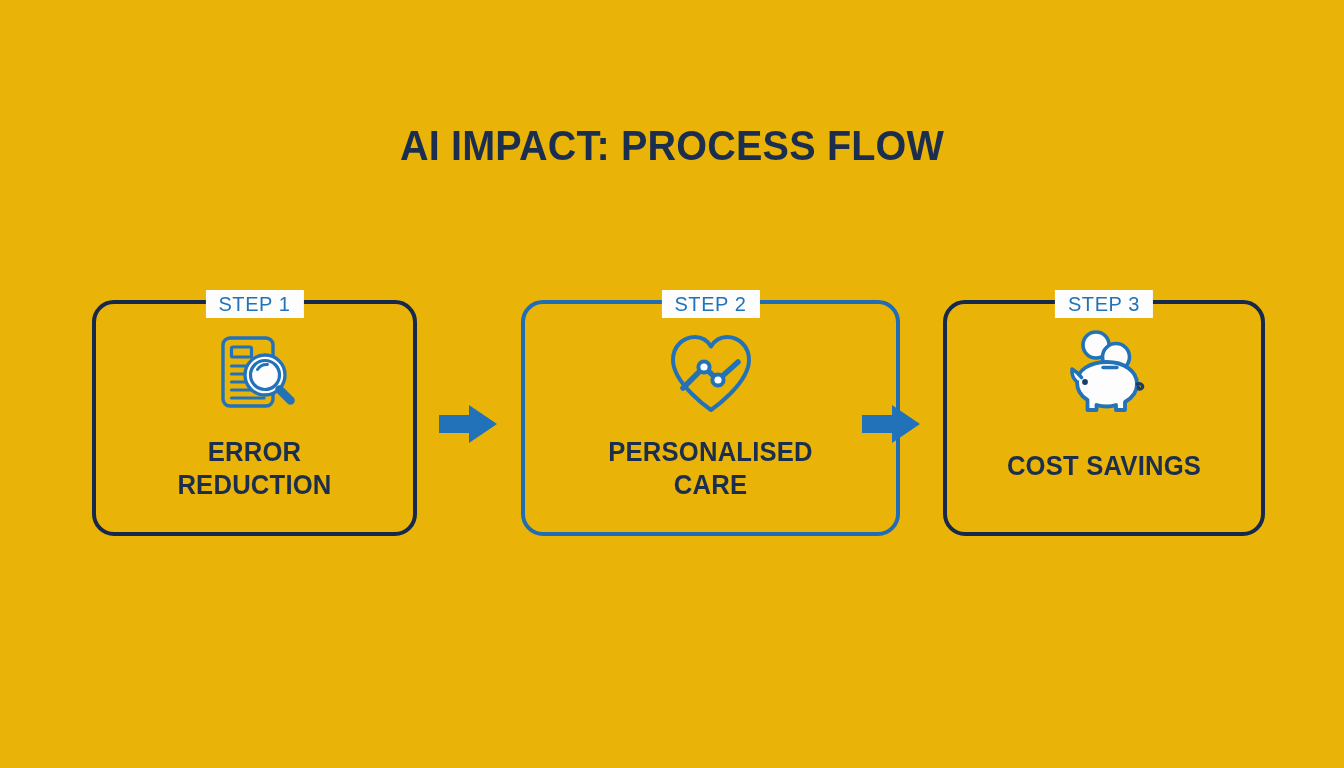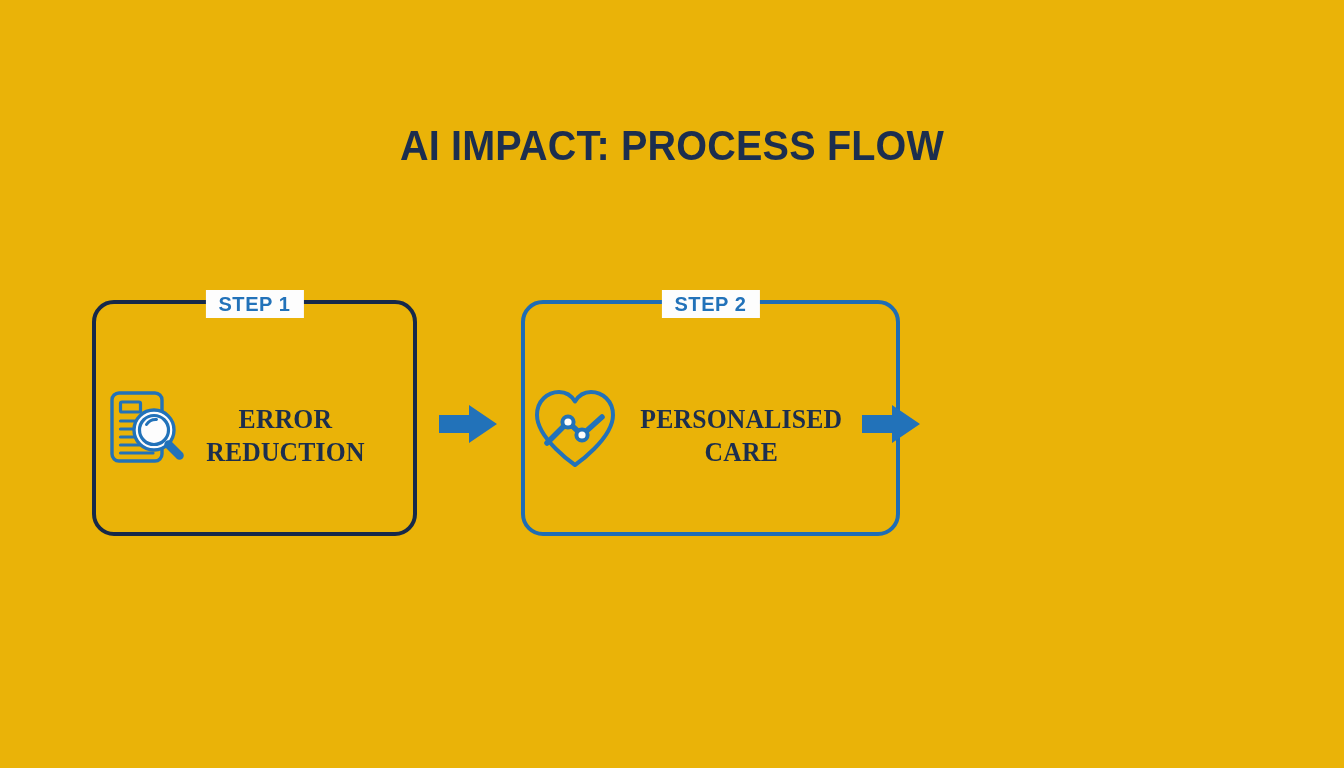--- a/index.html
+++ b/index.html
@@ -63,36 +63,34 @@
   
   .step-chip {
     position: absolute;
     top: -14px;
     left: 50%;
     transform: translateX(-50%);
     background: #fdfdfd;
     padding: 0 13px;
     font-size: 20px;
     line-height: 28px;
-    font-weight: 700;
+    font-weight: 400;
     letter-spacing: 0.6px;
     color: #2272b9;
     white-space: nowrap;
   }
 
   .card-body {
     position: absolute;
     inset: 0;
     display: flex;
-    flex-direction: row;
-    align-items: center;
+    flex-direction: column;
     justify-content: flex-start;
     padding-top: 22px;
     box-sizing: border-box;
-    font-family: Liberation Serif, serif;
   }
 
   .card-icon {
     height: 96px;
     display: flex;
     align-items: center;
     justify-content: center;
   }
 
   .card-label {
@@ -187,15 +185,48 @@
 CARE</div>
       </div>
     </div>
 
     <div class="flow-arrow arrow-2">
       <svg width="62" height="44" viewBox="0 0 62 44" fill="none">
         <path d="M2 13 H32 V3 L60 22 L32 41 V31 H2 Z" fill="#2272b9"></path>
       </svg>
     </div>
 
+    <div class="step-card card-3">
+      <div class="step-chip">STEP 3</div>
+      <div class="card-body">
+        <div class="card-icon">
+          <svg width="100" height="96" viewBox="0 0 100 96" fill="none">
+
+            <circle cx="42" cy="19" r="13" fill="#fdfdfd" stroke="#2272b9" stroke-width="3.6"></circle>
+
+            <circle cx="62" cy="31" r="13.5" fill="#fdfdfd" stroke="#2272b9" stroke-width="3.6"></circle>
+
+            <path d="M23 56
+                     C23 44 36 36 53 36
+                     C70 36 83 45 83 58
+                     C83 66 78 72 71 76
+                     L71 84 L62 84 L62 79
+                     C59 80 56 80.5 53 80.5
+                     C49 80.5 45.5 80 42.5 79
+                     L42.5 84 L33.5 84 L33.5 74
+                     C27.5 70.5 23 64.5 23 56 Z" fill="#fdfdfd" stroke="#2272b9" stroke-width="3.8" stroke-linejoin="round" stroke-linecap="round"></path>
+
+            <path d="M23 56 C19 52.5 17.5 48 18 43
+                     C22 45.5 25.5 48.5 27.5 51.5" fill="#fdfdfd" stroke="#2272b9" stroke-width="3.6" stroke-linejoin="round" stroke-linecap="round"></path>
+
+            <circle cx="31" cy="56" r="2.9" fill="#1c3d66"></circle>
+
+            <line x1="49" y1="41.5" x2="63" y2="41.5" stroke="#2272b9" stroke-width="3.4" stroke-linecap="round"></line>
+
+            <path d="M83 58 C88 56.5 90 60.5 87.5 62.5 C85.5 64 83.5 62.5 84.5 61" fill="none" stroke="#1c3d66" stroke-width="3.2" stroke-linecap="round"></path>
+          </svg>
+        </div>
+        <div class="card-label">COST SAVINGS</div>
+      </div>
+    </div>
 
   </div>
 </div>
 
 </body></html>

